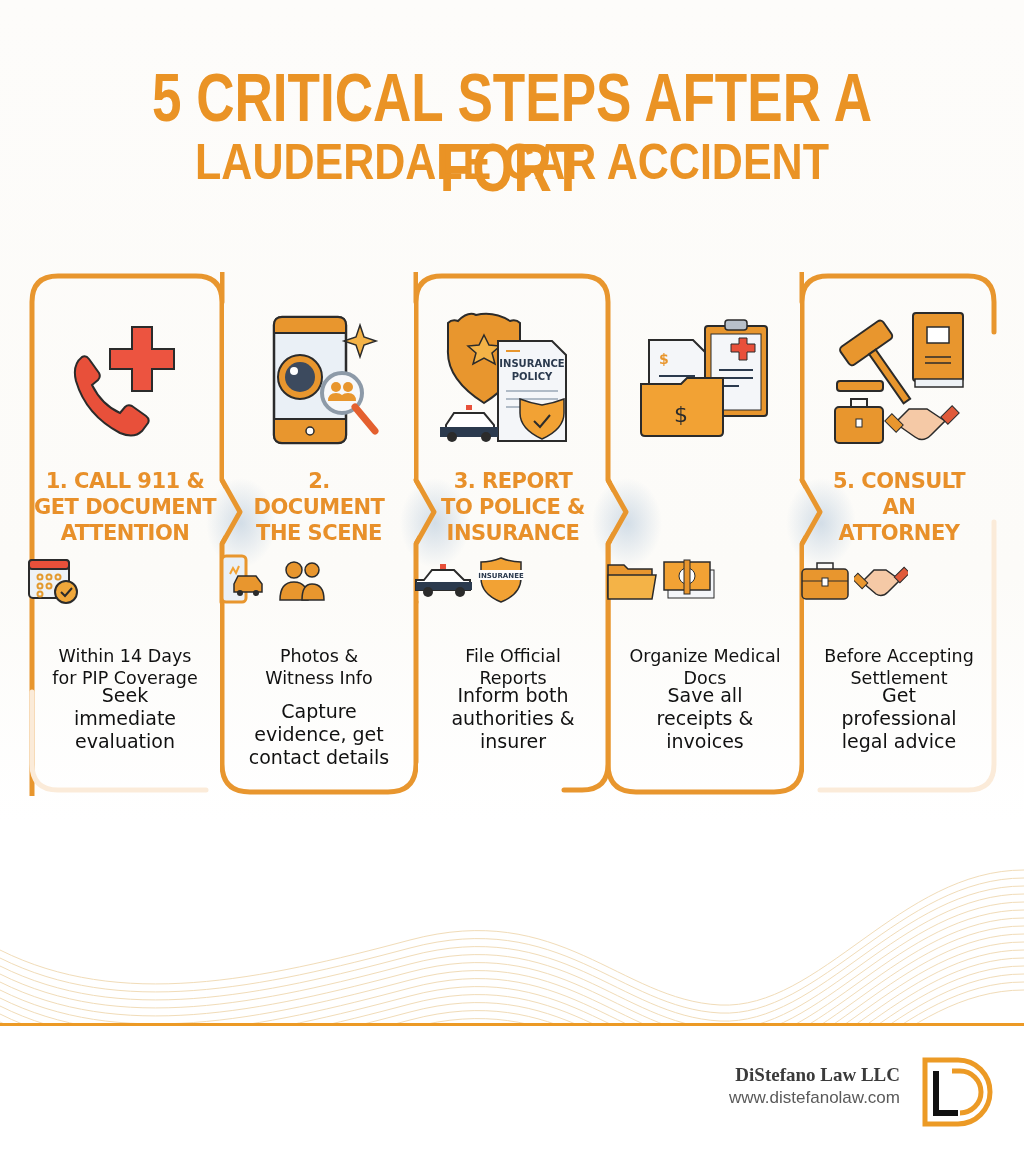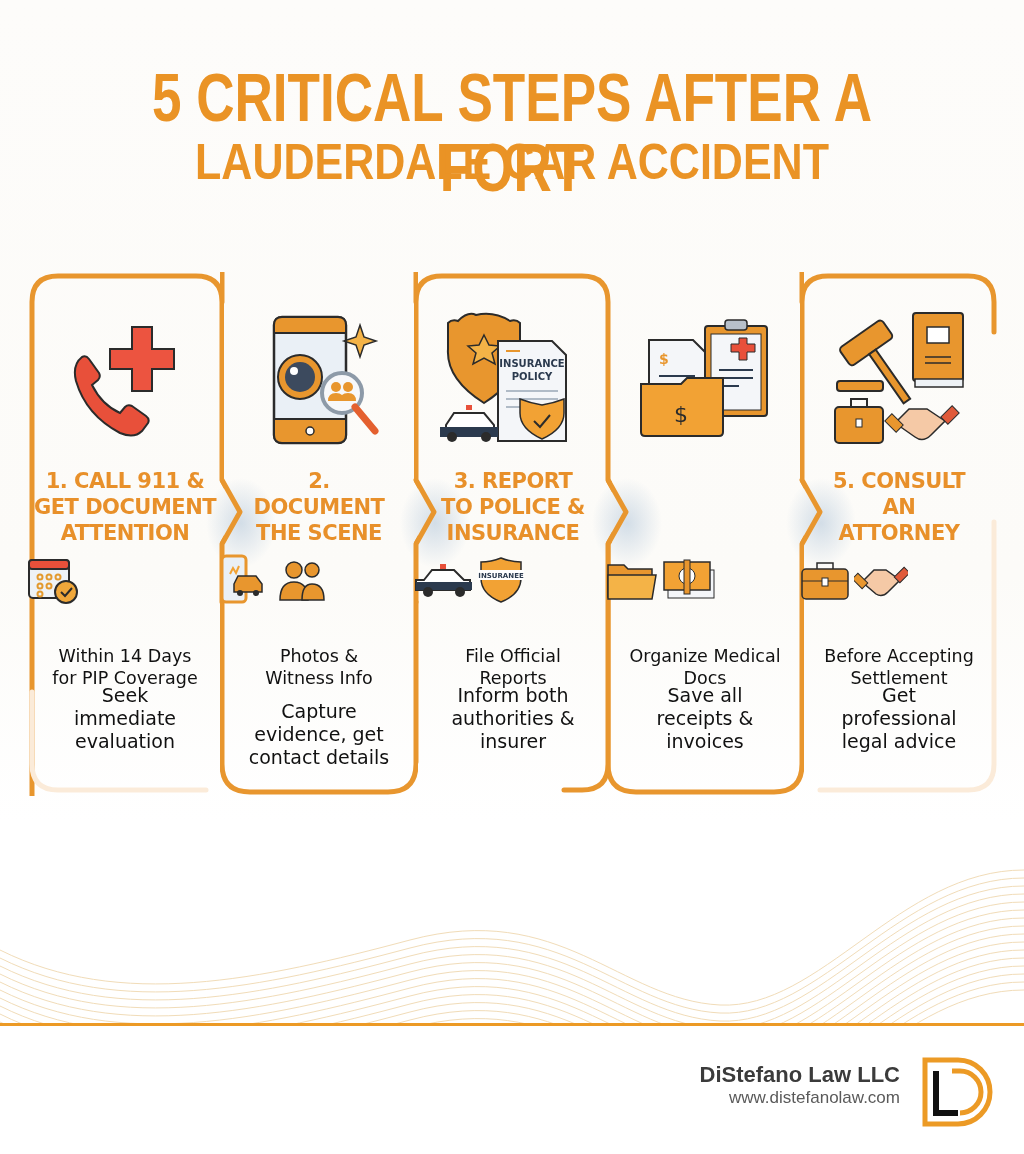--- a/index.html
+++ b/index.html
@@ -17,21 +17,21 @@
   .card .icon-main { position: absolute; left: 0; right: 0; top: 30px; height: 150px; display: flex; justify-content: center; align-items: center; }
   .card .step-title { position: absolute; left: 0; right: 0; top: 196px; text-align: center; color: #e8902a; font-weight: bold; font-size: 21px; line-height: 26px; font-family: "DejaVu Sans", sans-serif; letter-spacing: -0.5px; }
   .card .sub-icons { position: absolute; left: 0; right: 0; top: 280px; height: 56px; display: flex; justify-content: flex-start; align-items: center; gap: 4px; }
   .card .sub-label { position: absolute; left: 0; right: 0; top: 352px; text-align: center; color: #111; font-size: 17.5px; line-height: 22px; margin-top: 21px; }
   .card .desc { position: absolute; left: 0; right: 0; text-align: center; color: #111; font-size: 19px; line-height: 23px; }
 
   .glow { position: absolute; width: 70px; height: 90px; border-radius: 50%; background: radial-gradient(closest-side, rgba(160,185,210,0.45), rgba(200,215,230,0.0)); }
 
   .footer-line { position: absolute; left: 0; right: 0; top: 1023px; height: 3px; background: #ec9a25; }
   .brand { position: absolute; right: 124px; top: 1063px; text-align: right; }
-  .brand .name { font-family: Liberation Sans, sans-serif; font-weight: bold; font-size: 22px; color: #3b3b3b; line-height: 24px; }
+  .brand .name { font-family: Liberation Serif, serif; font-weight: bold; font-size: 19px; color: #3b3b3b; line-height: 24px; }
   .brand .url { font-family: "Liberation Sans", sans-serif; font-size: 17px; color: #5a5a5a; line-height: 22px; }
   .logo { position: absolute; left: 922px; top: 1057px; width: 78px; height: 70px; }
   .waves { position: absolute; left: 0; top: 830px; width: 1024px; height: 195px; }
 </style>
 </head>
 <body>
 
 <div class="page">
 
   <div class="title l1">5 CRITICAL STEPS AFTER A FORT</div>

